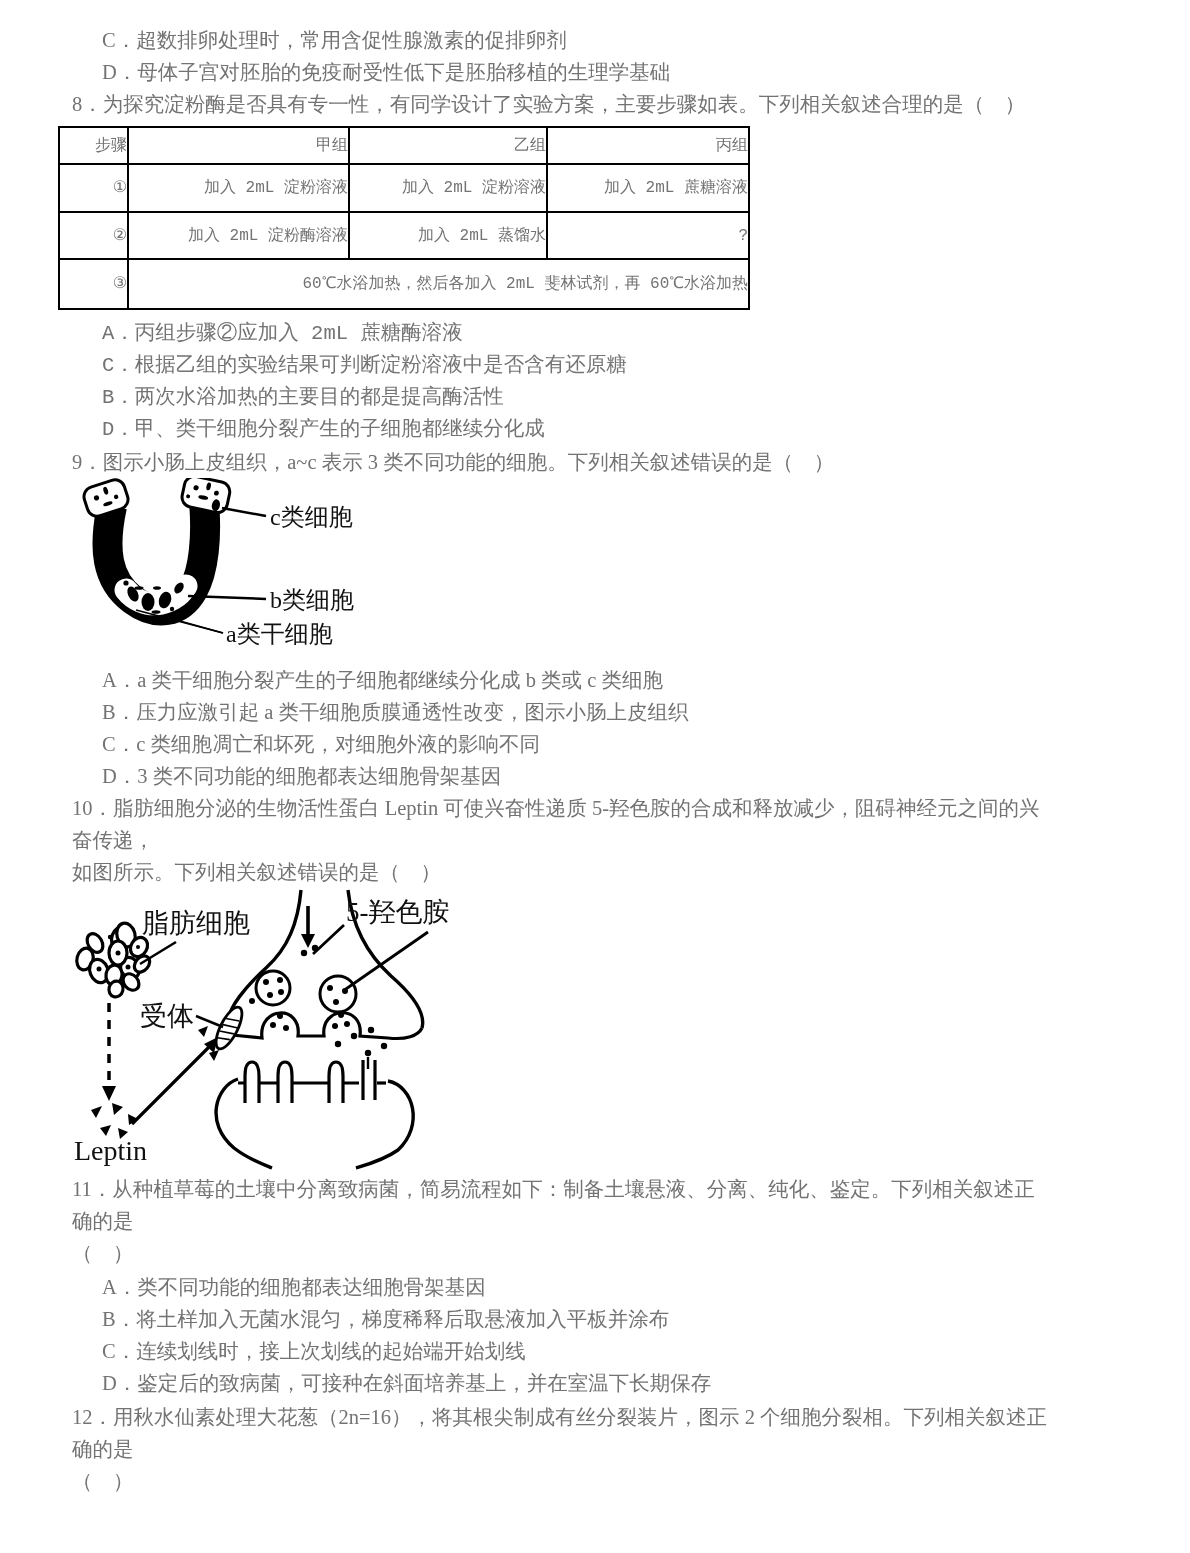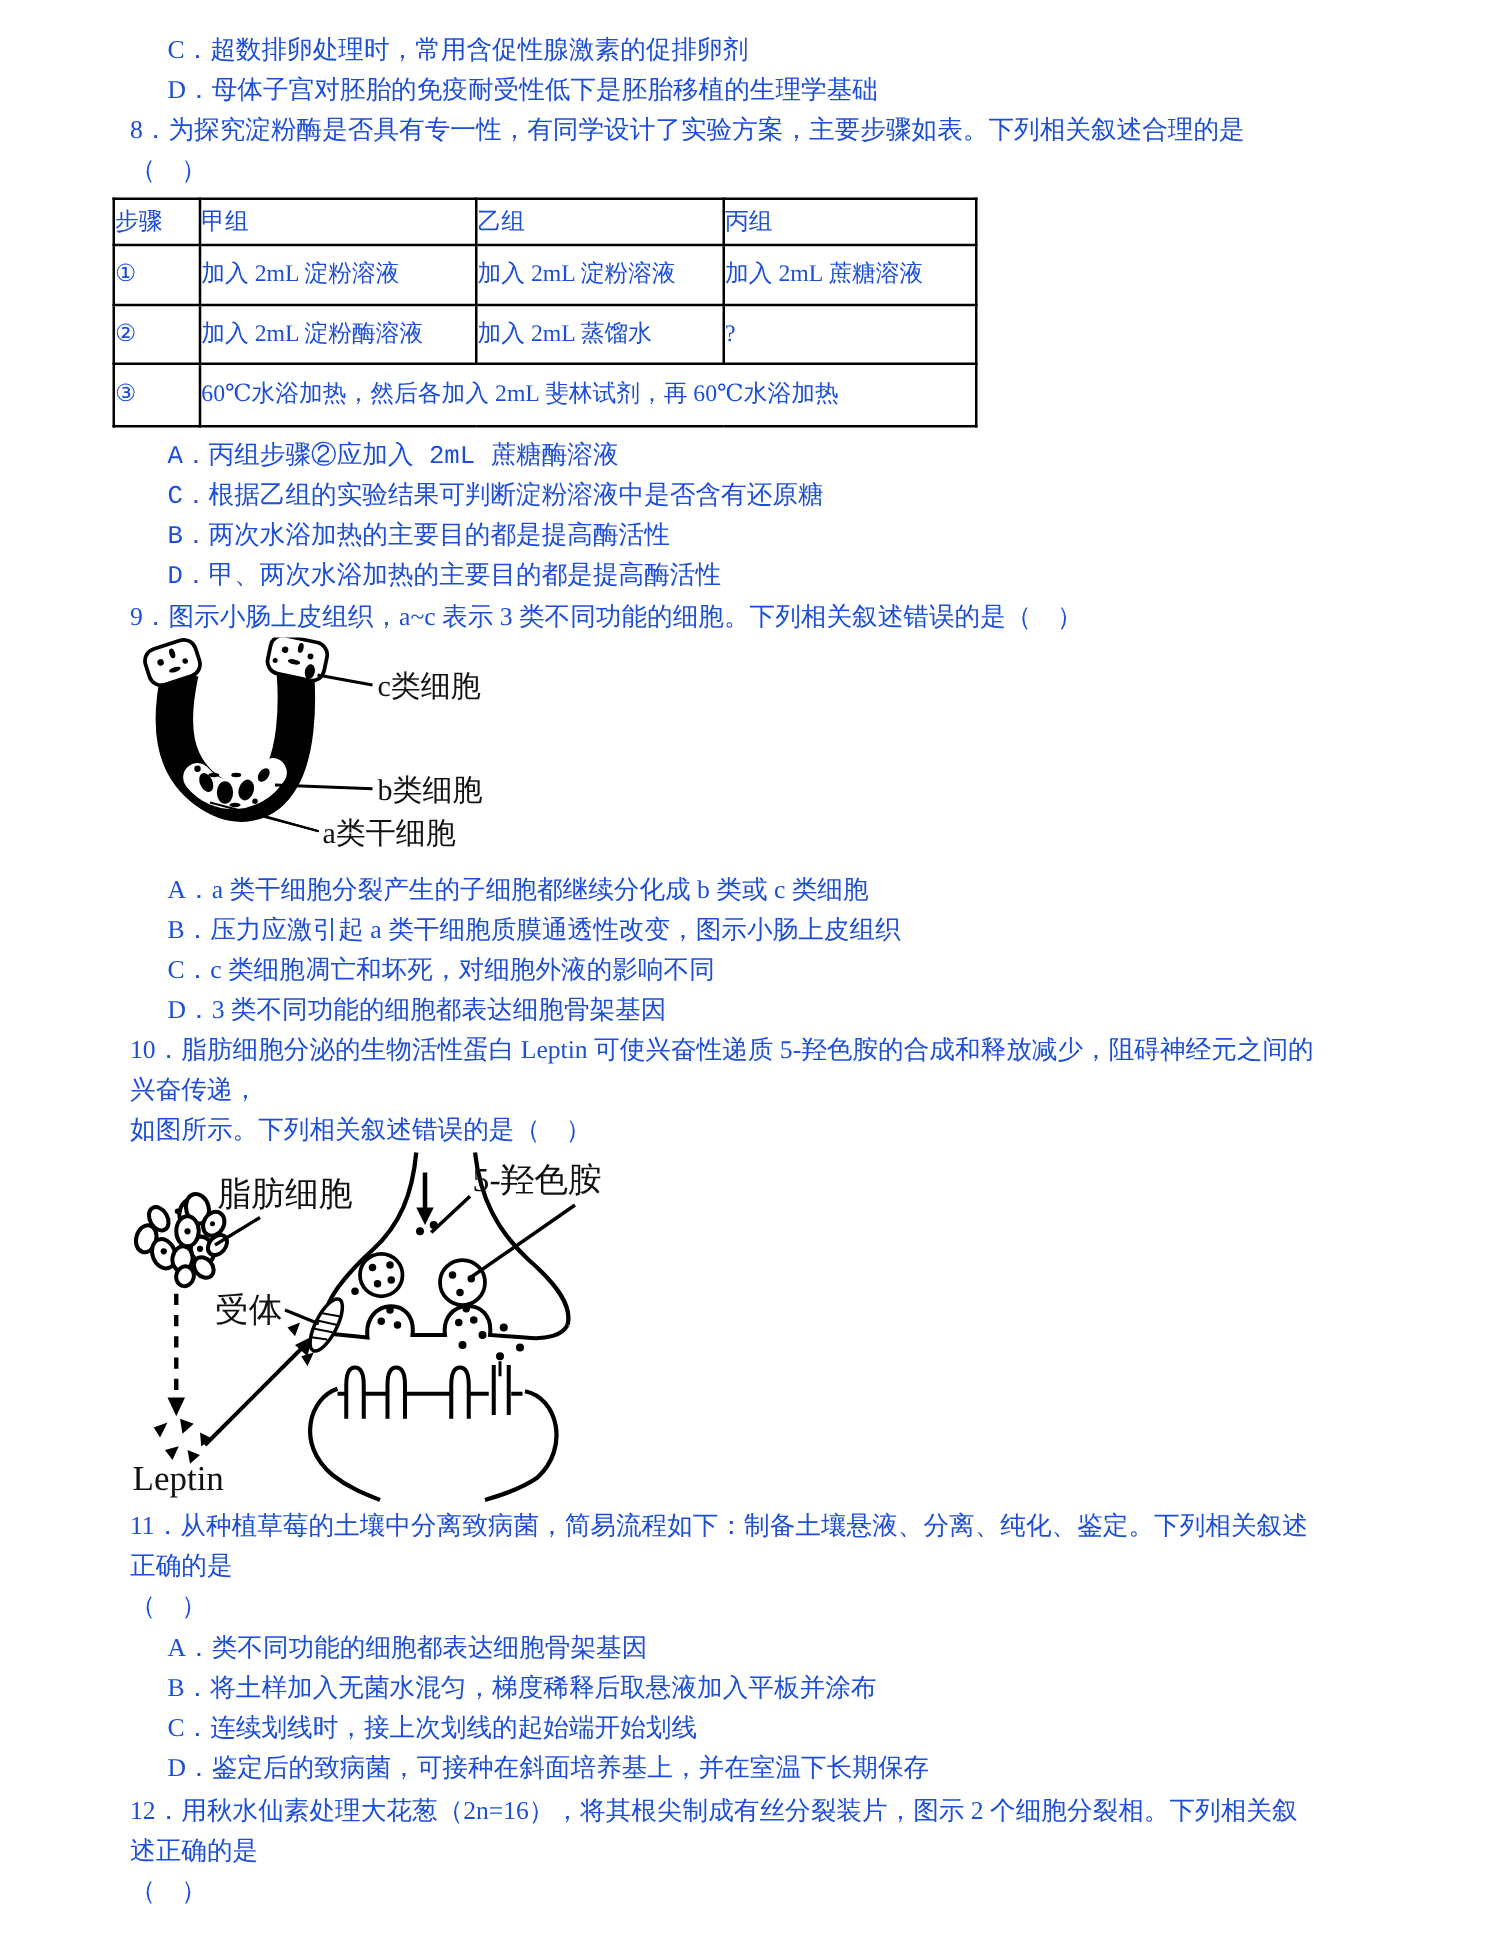--- a/index.html
+++ b/index.html
@@ -1,41 +1,41 @@
 <!DOCTYPE html>
 <html><head>
 <meta charset="utf-8">
 <style>
   html,body{margin:0;padding:0;background:#ffffff;}
   .page{
     position:relative;
     width:1127px;height:1553px;
     box-sizing:border-box;
-    padding:24px 76px 0 104px;
-    background:#ffffff;color:#1d4ed8;
+    padding:24px 76px 0 72px;
+    background:#ffffff;color:#737373;
     font-family:"Liberation Serif","DejaVu Serif",serif;
     font-size:20.5px;line-height:32px;
     overflow:hidden;
   }
   p{margin:0;}
   .opt{margin-left:30px;}
   .mt8{margin-top:8px;font-family:Liberation Mono, monospace;}
   .mt14{margin-top:14px;}
   .mt18{margin-top:18px;}
   .mt2{margin-top:2px;}
   table.exam{
     border-collapse:collapse;
     margin:6px 0 0 -14px;
     width:690px;table-layout:fixed;
   }
   table.exam th,table.exam td{
     border:2px solid #000;
-    text-align:left;vertical-align:middle;
+    text-align:right;vertical-align:middle;
     font-weight:normal;padding:0;
-    font-size:19px;line-height:24px;
+    font-size:16px;line-height:24px;font-family:Liberation Mono, monospace;
   }
   tr.rh{height:37px;}
   tr.r1{height:48px;}
   tr.r2{height:47px;}
   tr.r3{height:50px;}
   svg.diagram{display:block;}
   #udiag{margin-left:4px;}
   #syn{margin-left:-6px;}
   svg text{font-family:"Liberation Serif","DejaVu Serif",serif;fill:#111;}
 </style>
@@ -79,21 +79,21 @@
       <td>③</td>
       <td colspan="3">60℃水浴加热，然后各加入 2mL 斐林试剂，再 60℃水浴加热</td>
     </tr>
   </tbody>
     </table>
 
   <div class="mt8">
     <p class="opt">A．丙组步骤②应加入 2mL 蔗糖酶溶液</p>
     <p class="opt">C．根据乙组的实验结果可判断淀粉溶液中是否含有还原糖</p>
     <p class="opt">B．两次水浴加热的主要目的都是提高酶活性</p>
-    <p class="opt">D．甲、两次水浴加热的主要目的都是提高酶活性</p>
+    <p class="opt">D．甲、类干细胞分裂产生的子细胞都继续分化成</p>
   </div>
 
   <p>9．图示小肠上皮组织，a~c 表示 3 类不同功能的细胞。下列相关叙述错误的是（　）</p>
 
   <svg id="udiag" class="diagram" width="340" height="172" viewBox="0 0 340 172">
 
     <path d="M 36 28 C 27 70 30 102 57 122 C 80 139 104 135 117 112 C 128 93 131 58 128 24" fill="none" stroke="#000" stroke-width="30" stroke-linecap="butt"></path>
 
     <path d="M 50 112 C 66 132 96 130 110 108" fill="none" stroke="#fff" stroke-width="23" stroke-linecap="round"></path>
 

